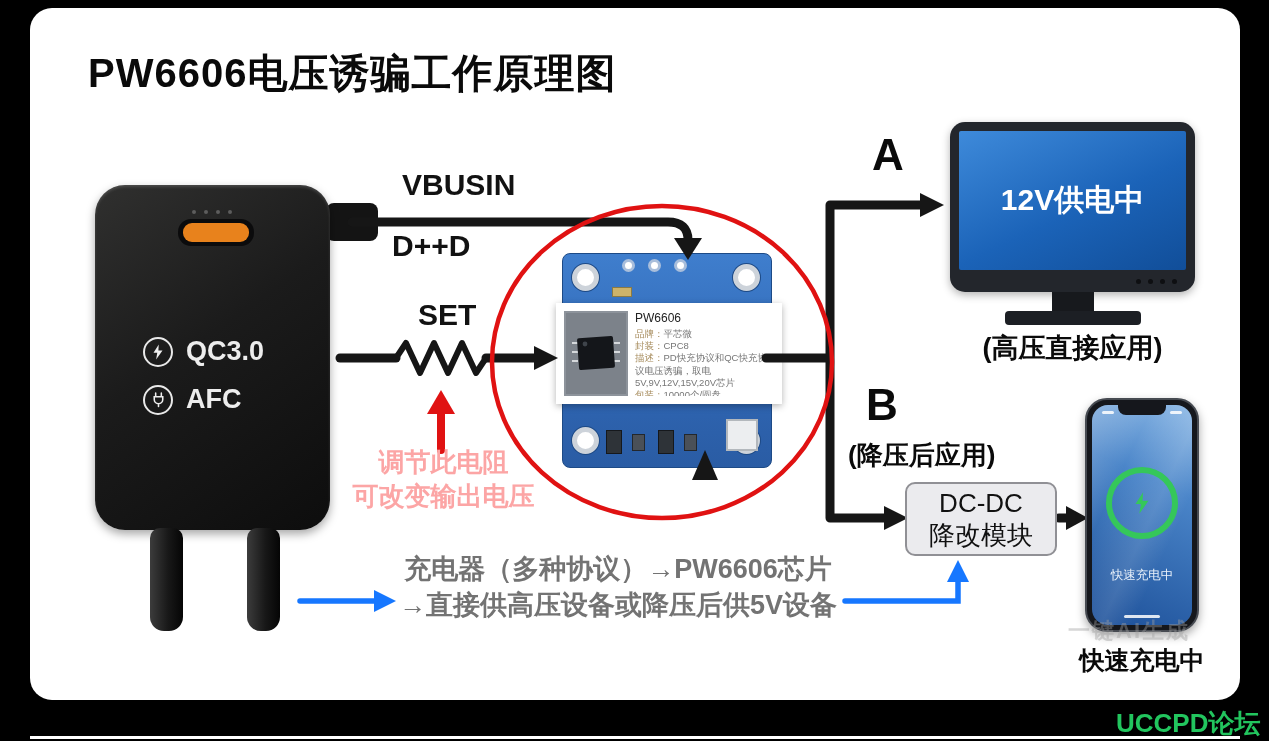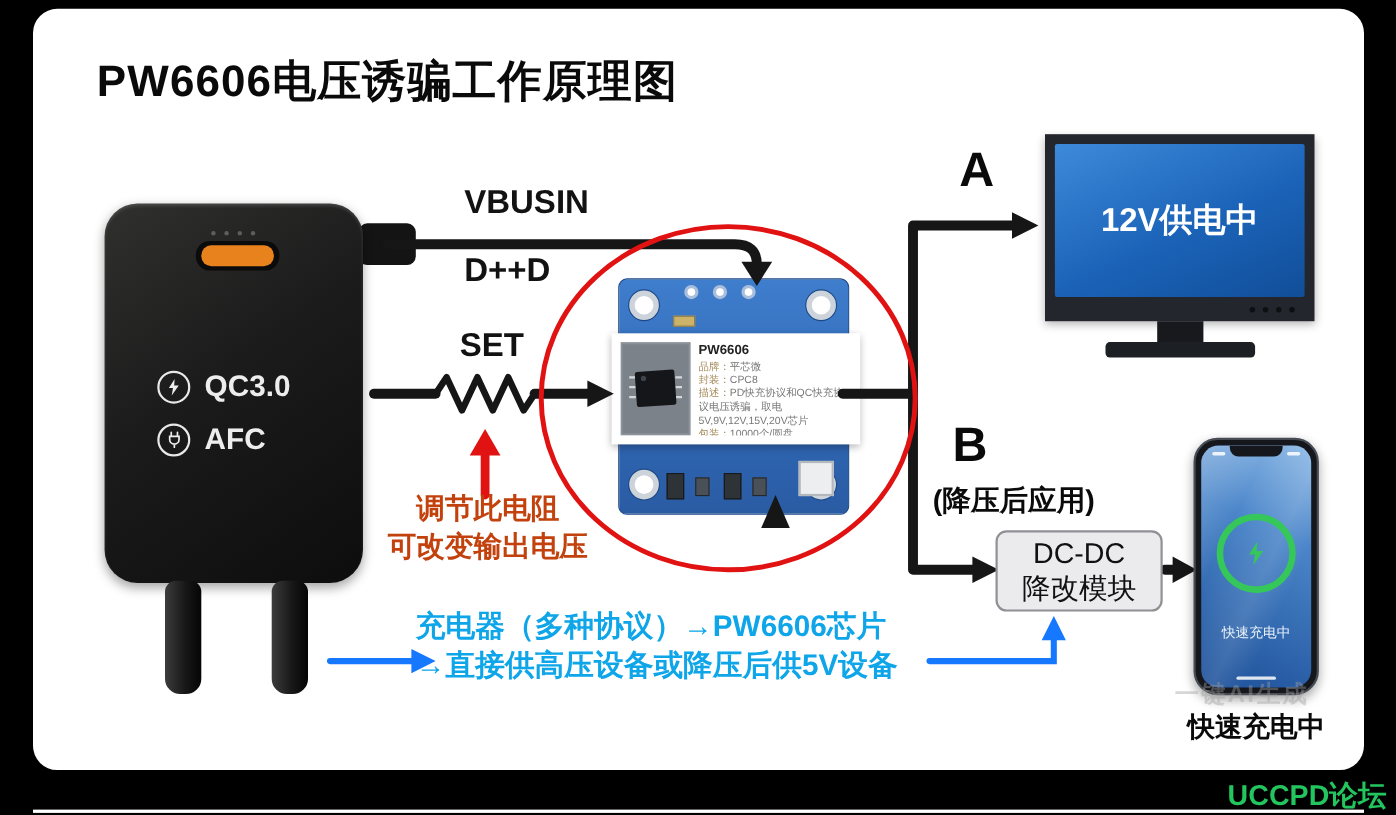--- a/index.html
+++ b/index.html
@@ -33,52 +33,52 @@
   .proto-label { font-size:27px; font-weight:600; color:#ededed; }
   .pd-box { left:138px; top:383px; width:152px; height:68px; background:#fff; color:#111;
     display:flex; align-items:center; justify-content:center; font-size:27px; font-weight:500; }
   .prong { width:33px; height:103px; border-radius:10px 10px 14px 14px;
     background:linear-gradient(90deg,#3c3c3c 0%,#181818 55%,#050505 100%); }
   .prong-l { left:150px; top:528px; }
   .prong-r { left:247px; top:528px; }
 
   
   .wire-label { font-size:30px; font-weight:600; color:#121212; }
-  .lbl-vbusin { left:422px; top:168px; }
-  .lbl-dppd { left:422px; top:229px; }
+  .lbl-vbusin { left:402px; top:168px; }
+  .lbl-dppd { left:392px; top:229px; }
   .lbl-set { left:418px; top:298px; }
   .resistor-note { left:336px; top:446px; width:215px; text-align:center;
-    font-size:26px; font-weight:700; line-height:1.3; color:#c2410c; }
+    font-size:26px; font-weight:700; line-height:1.3; color:#fca5a5; }
 
   
   .pcb { left:562px; top:253px; width:210px; height:215px; border-radius:8px;
     background:linear-gradient(180deg,#3f7ecd 0%,#2f66b3 60%,#2a5ca4 100%);
     border:1px solid #1d4a86; }
   .hole { width:27px; height:27px; border-radius:50%; background:#fff; border:5px solid #cdd3da;
     box-shadow:0 0 0 1px #1d4a86; }
   .pad { width:13px; height:13px; border-radius:50%; background:#fff; border:3px solid #a9bedb; }
   .comp { position:absolute; }
   .comp-yellow { left:612px; top:287px; width:20px; height:10px; background:#cdb36a; border:1px solid #8a7a45; }
   .smd-a { width:16px; height:24px; background:#2e3338; border:1px solid #15181c; }
   .smd-b { width:13px; height:17px; background:#4a5058; border:1px solid #23272c; }
   .silver-sq { left:726px; top:419px; width:32px; height:32px; background:#eceef0; border:2px solid #b3b8bd; }
 
   
   .product-card { left:556px; top:303px; width:226px; height:101px; background:#fff;
     box-shadow:0 2px 7px rgba(0,0,0,.3); display:flex; gap:7px; padding:8px; }
   .chip-photo { width:64px; height:85px; flex-shrink:0; }
   .product-info { font-size:9.5px; line-height:1.3; color:#777; overflow:hidden; }
-  .product-name { font-size:12px; font-weight:700; color:#222; margin-bottom:1px; }
+  .product-name { font-size:12px; font-weight:400; color:#222; margin-bottom:1px; }
   .prod-lbl { color:#a58a5a; }
 
   
   .branch-label { font-size:44px; font-weight:800; color:#0a0a0a; }
   .branch-a-label { left:872px; top:130px; }
   .monitor-frame { left:950px; top:122px; width:245px; height:170px; background:#23262c;
-    border-radius:0; padding:9px 9px 22px 9px; box-shadow:0 3px 8px rgba(0,0,0,.3); }
+    border-radius:15px; padding:9px 9px 22px 9px; box-shadow:0 3px 8px rgba(0,0,0,.3); }
   .monitor-screen { width:100%; height:100%; border-radius:2px;
     background:linear-gradient(155deg,#3e8ada 0%,#1b63b8 55%,#114e99 100%);
     display:flex; align-items:center; justify-content:center; }
   .monitor-screen-text { color:#fff; font-size:30px; font-weight:700; }
   .monitor-dot { position:absolute; width:5px; height:5px; border-radius:50%; background:#0e0f12; bottom:8px; }
   .monitor-neck { left:1052px; top:292px; width:42px; height:20px; background:#17191d; }
   .monitor-base { left:1005px; top:311px; width:136px; height:14px; background:#1c1f24; border-radius:4px; }
   .monitor-caption { left:950px; top:330px; width:245px; text-align:center; font-size:27px; font-weight:700; }
 
   
@@ -101,22 +101,22 @@
   .charge-ring { position:absolute; top:62px; left:50%; transform:translateX(-50%);
     width:72px; height:72px; border:6px solid #35c75a; border-radius:50%;
     display:flex; align-items:center; justify-content:center; z-index:2; }
   .phone-screen-text { position:absolute; top:162px; width:100%; text-align:center;
     color:#eaf2fb; font-size:12.5px; z-index:2; }
   .home-indicator { position:absolute; bottom:7px; left:50%; transform:translateX(-50%);
     width:36px; height:3px; background:rgba(255,255,255,.85); border-radius:2px; z-index:2; }
   .phone-caption { left:1077px; top:644px; width:130px; text-align:center; font-size:25px; font-weight:700; }
 
   
-  .flow-block { left:378px; top:552px; width:480px; 
-    font-size:27px; font-weight:600; line-height:1.32; color:#0ea5e9; }
+  .flow-block { left:378px; top:552px; width:480px; text-align:center;
+    font-size:27px; font-weight:600; line-height:1.32; color:#737373; }
   .ai-watermark { left:1068px; top:616px; font-size:22px; font-weight:800;
     color:rgba(160,160,160,.42); letter-spacing:2px; }
   .forum-watermark { left:1116px; top:706px; font-size:26px; font-weight:700; color:#22c55e; }
 
   
   svg.wires { left:0; top:0; pointer-events:none; }
   .wire { stroke:#161616; stroke-width:9; fill:none; stroke-linecap:round; }
   .res { stroke:#161616; stroke-width:6; fill:none; stroke-linejoin:round; stroke-linecap:round; }
   .wirehead { fill:#161616; }
   .redcircle { stroke:#e01212; stroke-width:4.5; fill:none; }
@@ -239,20 +239,21 @@
     <div class="monitor-screen">
       <span class="monitor-screen-text">12V供电中</span>
     </div>
     <div class="monitor-dot" style="right:18px"></div>
     <div class="monitor-dot" style="right:30px"></div>
     <div class="monitor-dot" style="right:42px"></div>
     <div class="monitor-dot" style="right:54px"></div>
   </div>
   <div class="abs monitor-neck"></div>
   <div class="abs monitor-base"></div>
+  <div class="abs monitor-caption">(高压直接应用)</div>
 
   <div class="abs branch-label branch-b-label">B</div>
   <div class="abs dcdc-box">
     <div>DC-DC</div>
     <div>降改模块</div>
   </div>
   <div class="abs branch-b-caption">(降压后应用)</div>
 
   <div class="abs phone">
     <div class="phone-screen">

